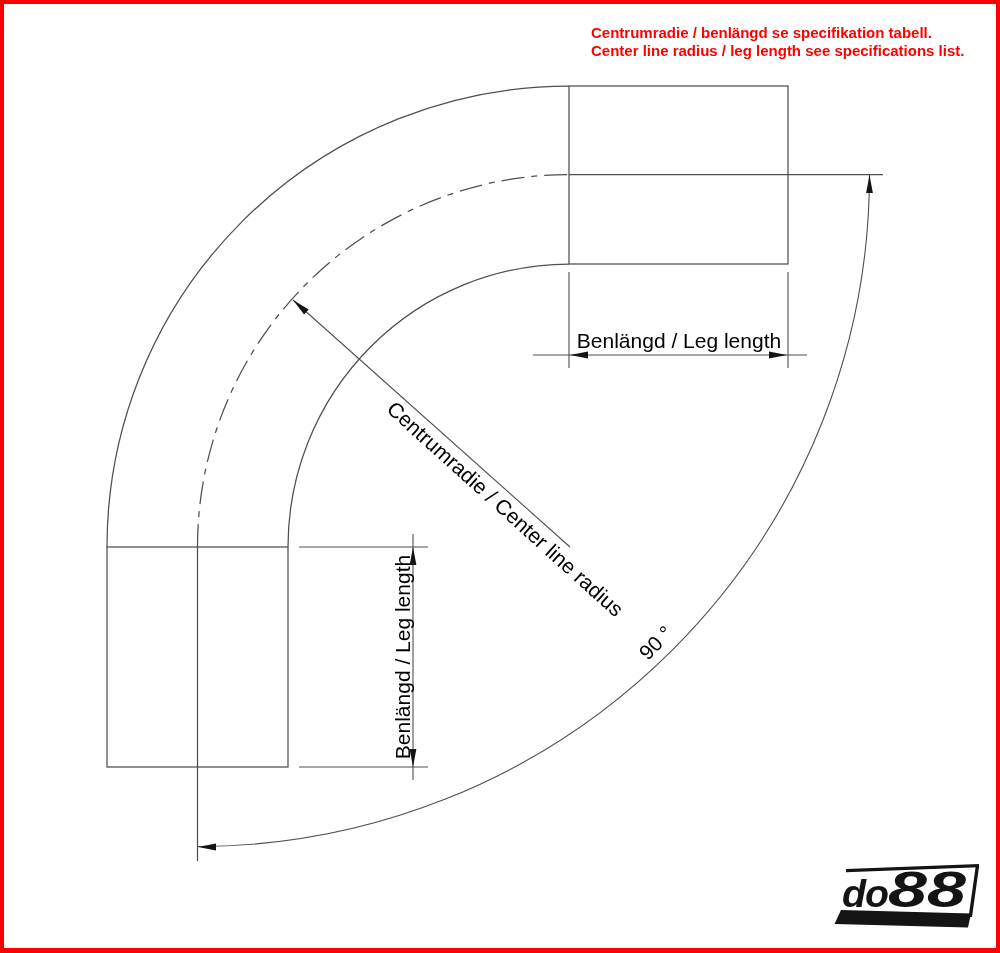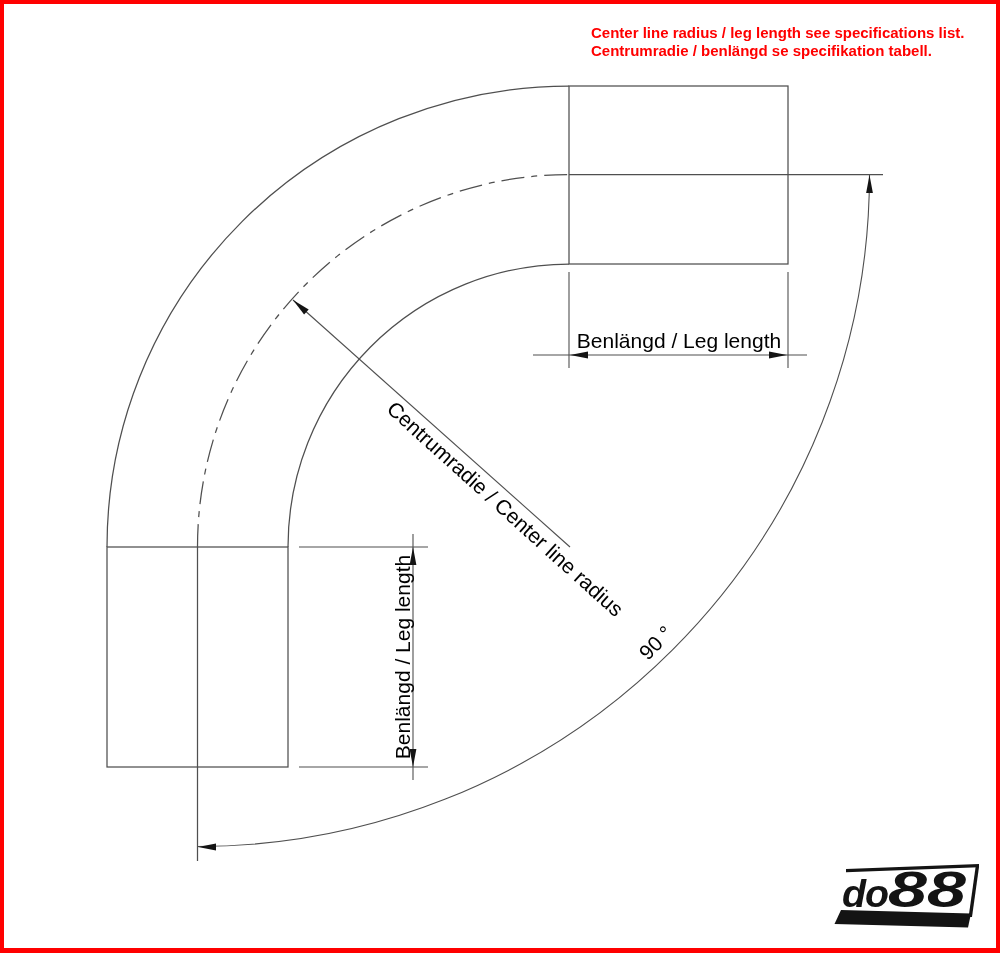--- a/index.html
+++ b/index.html
@@ -81,22 +81,22 @@
       <polygon points="787,355 769,351.6 769,358.4"></polygon>
       <polygon points="413,547 409.6,565 416.4,565"></polygon>
       <polygon points="413,767 409.6,749 416.4,749"></polygon>
       <polygon points="869.5,175 866.1,193 872.9,193"></polygon>
       <polygon points="198,847 216,843.6 216,850.4"></polygon>
       <polygon points="293,300 304.1,314.6 308.7,309.4"></polygon>
     </g>
   </svg>
 
   <div class="notice">
+    <div>Centrumradie / benlängd se specifikation tabell.</div>
     <div>Center line radius / leg length see specifications list.</div>
-    <div>Centrumradie / benlängd se specifikation tabell.</div>
   </div>
 
   <div class="label centered" style="left:679px;top:341px;">Benlängd / Leg length</div>
 
   <div class="label rot-vert" style="left:403px;top:657px;">Benlängd / Leg length</div>
 
   <div class="label rot-radius" style="left:505px;top:509px;">Centrumradie / Center line radius</div>
 
   <div class="label rot-angle" style="left:656px;top:643px;">90 °</div>
 

